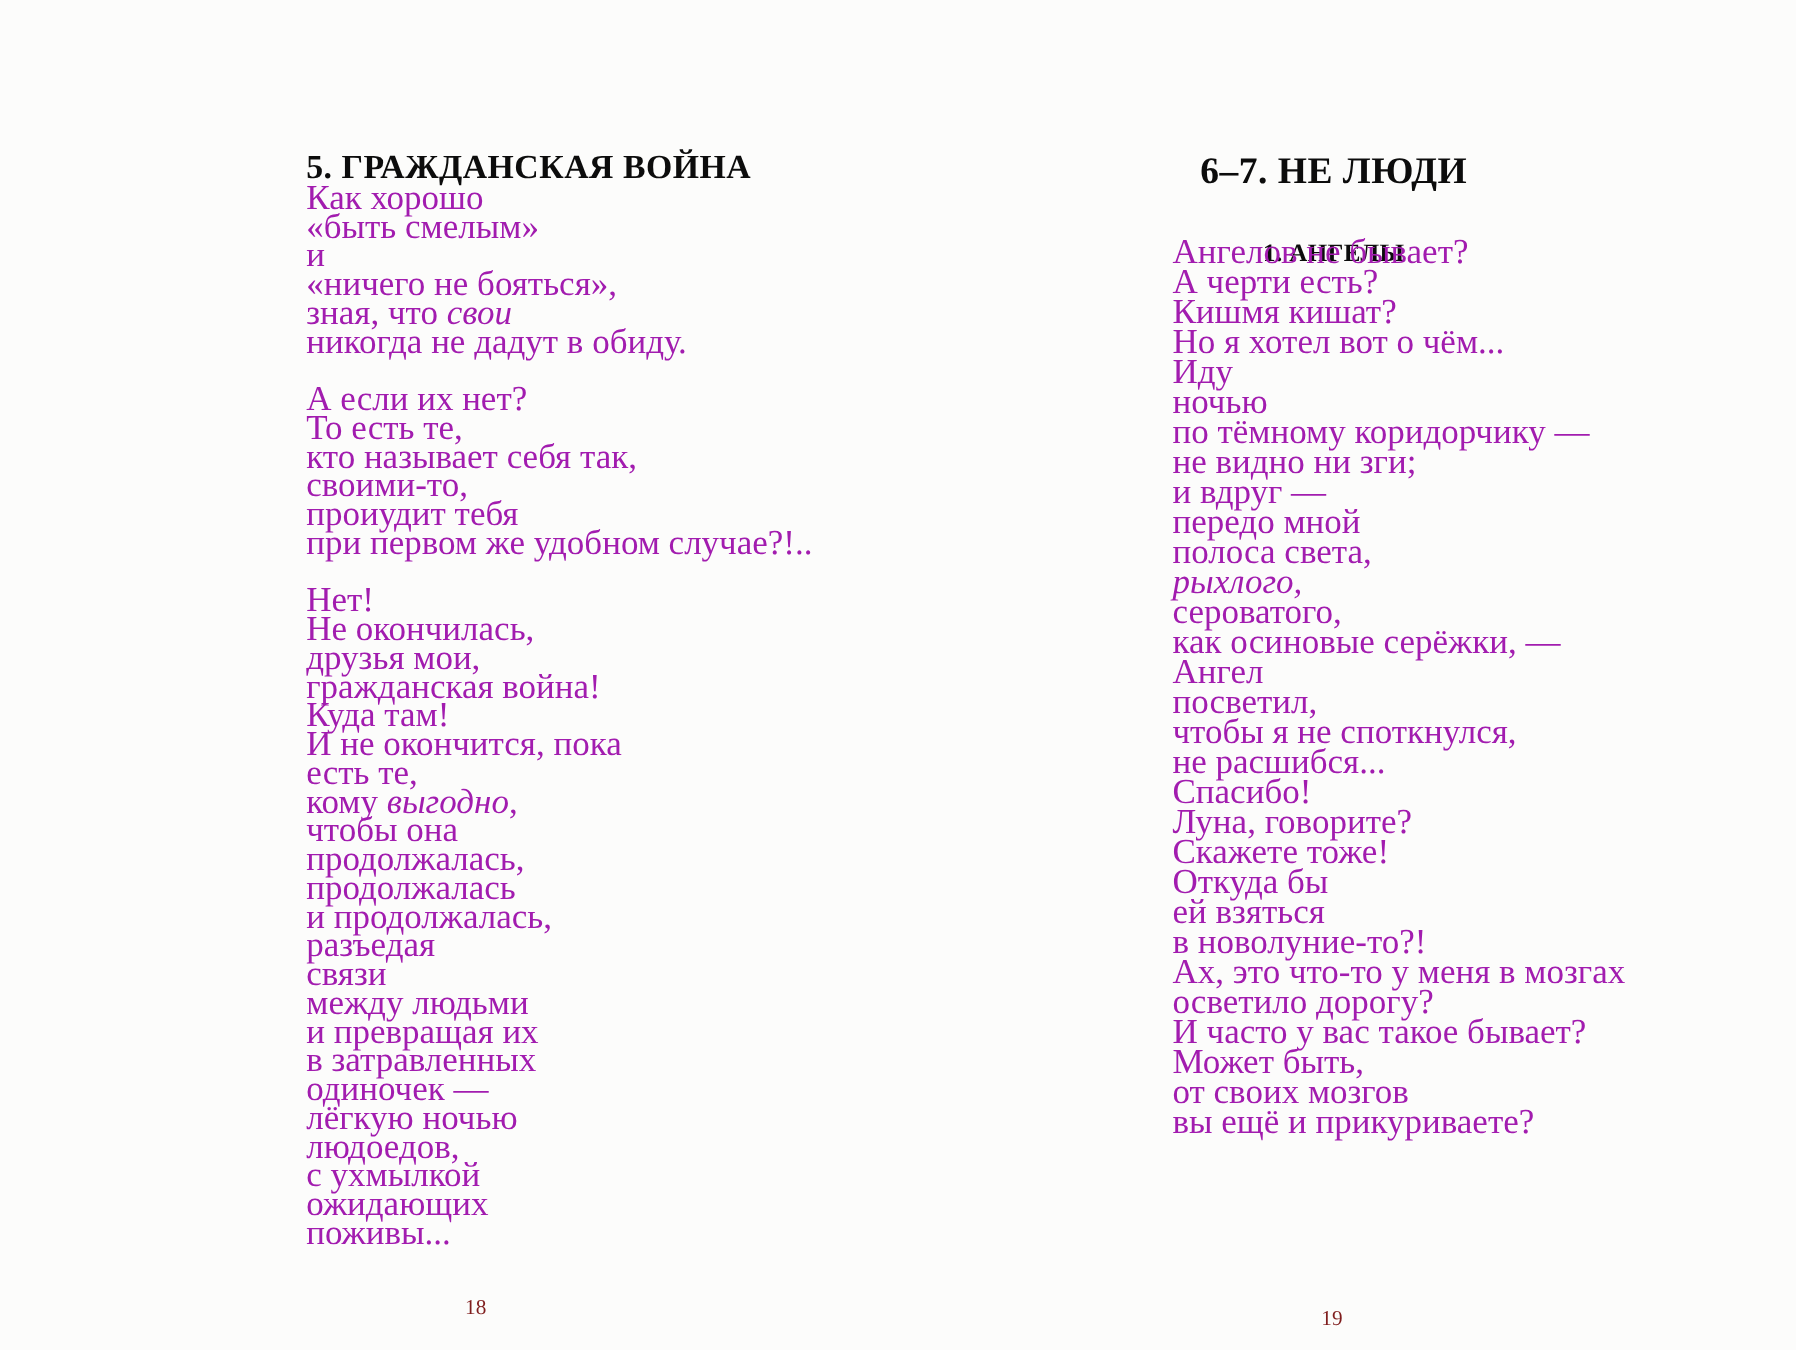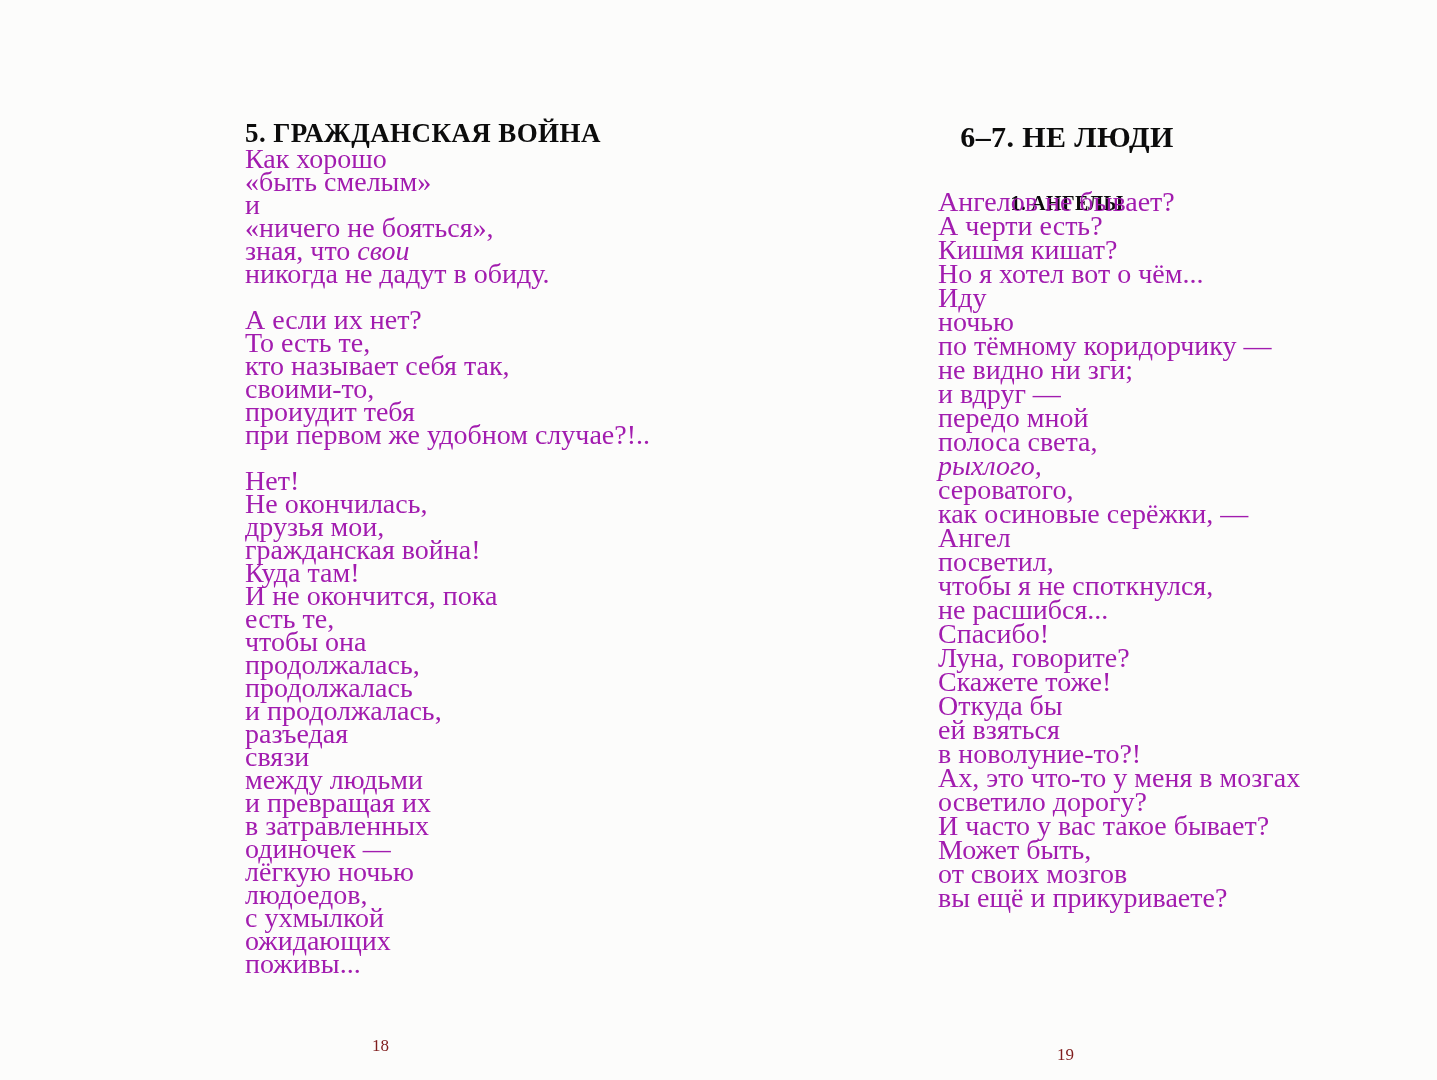--- a/index.html
+++ b/index.html
@@ -106,20 +106,21 @@
           <div class="poem-line">при первом же удобном случае?!..</div>
         </div>
         <div class="stanza">
           <div class="poem-line">Нет!</div>
           <div class="poem-line">Не окончилась,</div>
           <div class="poem-line">друзья мои,</div>
           <div class="poem-line">гражданская война!</div>
           <div class="poem-line">Куда там!</div>
           <div class="poem-line">И не окончится, пока</div>
           <div class="poem-line">есть те,</div>
+          <div class="poem-line"><span>кому </span><span class="em">выгодно</span><span>,</span></div>
           <div class="poem-line">чтобы она</div>
           <div class="poem-line">продолжалась,</div>
           <div class="poem-line">продолжалась</div>
           <div class="poem-line">и продолжалась,</div>
           <div class="poem-line">разъедая</div>
           <div class="poem-line">связи</div>
           <div class="poem-line">между людьми</div>
           <div class="poem-line">и превращая их</div>
           <div class="poem-line">в затравленных</div>
           <div class="poem-line">одиночек —</div>

